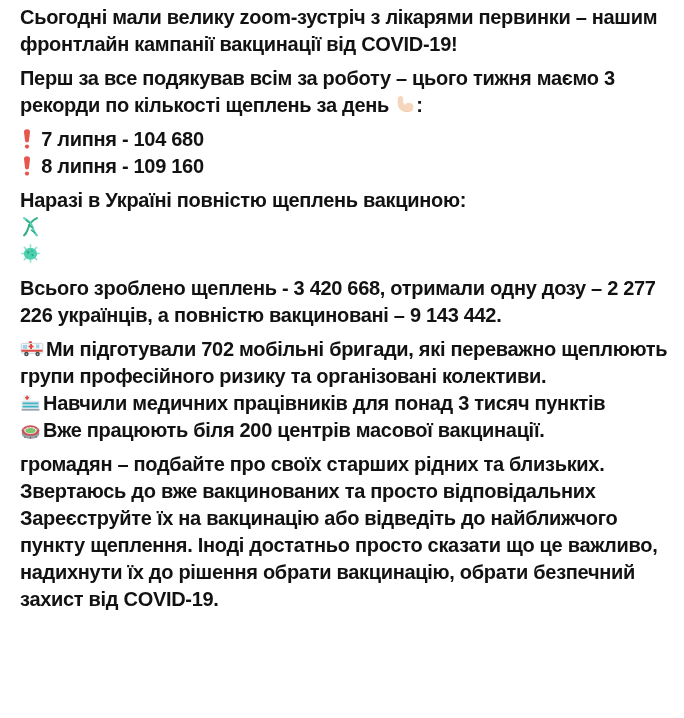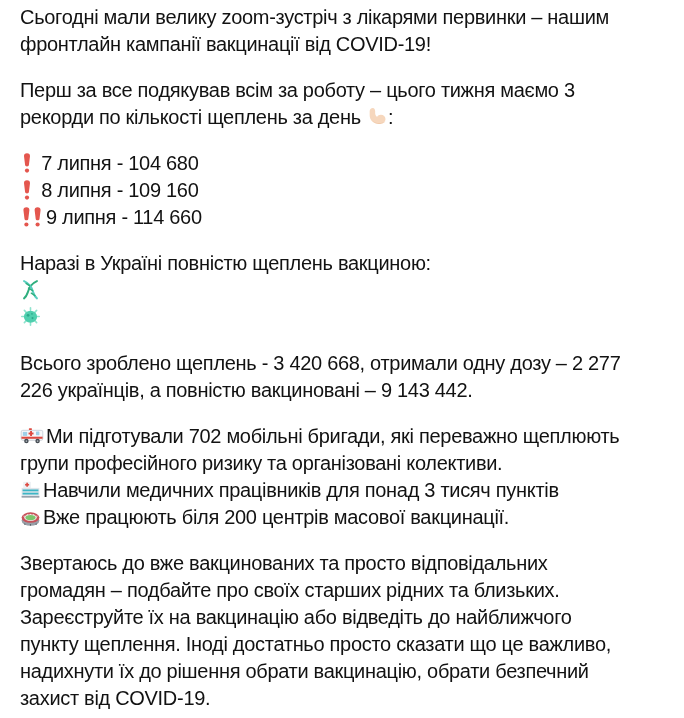--- a/index.html
+++ b/index.html
@@ -1,23 +1,23 @@
 <!DOCTYPE html>
 <html><head>
 <meta charset="utf-8">
 <style>
   html,body{margin:0;padding:0;}
   body{
     width:684px;height:718px;overflow:hidden;background:#ffffff;
     font-family:"Liberation Sans","DejaVu Sans",sans-serif;
     color:#121212;
   }
-  .post{padding:4px 18px 0 20px;}
+  .post{padding:4px 18px 0 20px;font-weight:bold;}
   .block{margin:0;}
-  .block + .block{margin-top:19px;}
+  .block + .block{margin-top:7px;}
   .line{
     font-size:20px;line-height:27px;letter-spacing:-0.3px;
     white-space:pre;
   }
   .emoji{display:inline-block;}
   .emoji svg{vertical-align:-3px;margin-right:2px;}
   .emoji.inline-end svg{margin-right:0;margin-left:1px;}
 </style>
 </head>
 <body style="background: rgb(255, 255, 255); color: rgb(18, 18, 18);">
@@ -40,28 +40,20 @@
               <path d="M8 1.5C5.5 1.5 4.1 3 4.3 5.3l1.3 10.4c.16 1.3 1.05 2.1 2.4 2.1s2.24-.8 2.4-2.1L11.7 5.3C11.9 3 10.5 1.5 8 1.5z"></path>
               <circle cx="8" cy="23" r="2.6"></circle>
             </g>
           </svg></span><span> 7 липня - 104 680</span></div>
       <div class="line"><span class="emoji"><svg width="14" height="21" viewBox="0 0 16 26">
             <g fill="#e4564e">
               <path d="M8 1.5C5.5 1.5 4.1 3 4.3 5.3l1.3 10.4c.16 1.3 1.05 2.1 2.4 2.1s2.24-.8 2.4-2.1L11.7 5.3C11.9 3 10.5 1.5 8 1.5z"></path>
               <circle cx="8" cy="23" r="2.6"></circle>
             </g>
           </svg></span><span> 8 липня - 109 160</span></div>
-      <div class="line"><span class="emoji"><svg width="24" height="21" viewBox="0 0 30 26">
-            <g fill="#e4564e">
-              <path d="M8 1.5C5.5 1.5 4.1 3 4.3 5.3l1.3 10.4c.16 1.3 1.05 2.1 2.4 2.1s2.24-.8 2.4-2.1L11.7 5.3C11.9 3 10.5 1.5 8 1.5z"></path>
-              <circle cx="8" cy="23" r="2.6"></circle>
-              <path d="M22 1.5c-2.5 0-3.9 1.5-3.7 3.8l1.3 10.4c.16 1.3 1.05 2.1 2.4 2.1s2.24-.8 2.4-2.1L25.7 5.3C25.9 3 24.5 1.5 22 1.5z"></path>
-              <circle cx="22" cy="23" r="2.6"></circle>
-            </g>
-          </svg></span><span>9 липня - 114 660</span></div>
     </div>
     <div class="block">
       <div class="line"><span>Наразі в Україні повністю щеплень вакциною:</span></div>
       <div class="line"><span class="emoji"><svg width="21" height="21" viewBox="0 0 26 26" fill="none" stroke-linecap="round">
             <path stroke="#2fae7e" stroke-width="2.4" d="M5 24C12 19 8 8 21 2.5"></path>
             <path stroke="#59cfc0" stroke-width="2.4" d="M5 2.5C18 8 14 19 21 24"></path>
             <path stroke="#2fae7e" stroke-width="1.7" d="M7.5 5.5l4.5 3M14 17.5l4.5 3M10.5 11.2l5.2 3.1"></path>
           </svg></span></div>
       <div class="line"><span class="emoji"><svg width="21" height="21" viewBox="0 0 26 26">
             <g stroke="#8fe3cd" stroke-width="2" stroke-linecap="round">
@@ -120,20 +112,20 @@
               <circle cx="21" cy="8.7" r=".7"></circle>
             </g>
             <g fill="#3b4046">
               <circle cx="6" cy="18.5" r=".8"></circle>
               <circle cx="13" cy="19.6" r=".8"></circle>
               <circle cx="20" cy="18.5" r=".8"></circle>
             </g>
           </svg></span><span>Вже працюють біля 200 центрів масової вакцинації.</span></div>
     </div>
     <div class="block">
+      <div class="line"><span>громадян – подбайте про своїх старших рідних та близьких.</span></div>
       <div class="line"><span>Звертаюсь до вже вакцинованих та просто відповідальних</span></div>
-      <div class="line"><span>громадян – подбайте про своїх старших рідних та близьких.</span></div>
       <div class="line"><span>Зареєструйте їх на вакцинацію або відведіть до найближчого</span></div>
       <div class="line"><span>пункту щеплення. Іноді достатньо просто сказати що це важливо,</span></div>
       <div class="line"><span>надихнути їх до рішення обрати вакцинацію, обрати безпечний</span></div>
       <div class="line"><span>захист від COVID-19.</span></div>
     </div>
   </div>
 
 </body></html>

